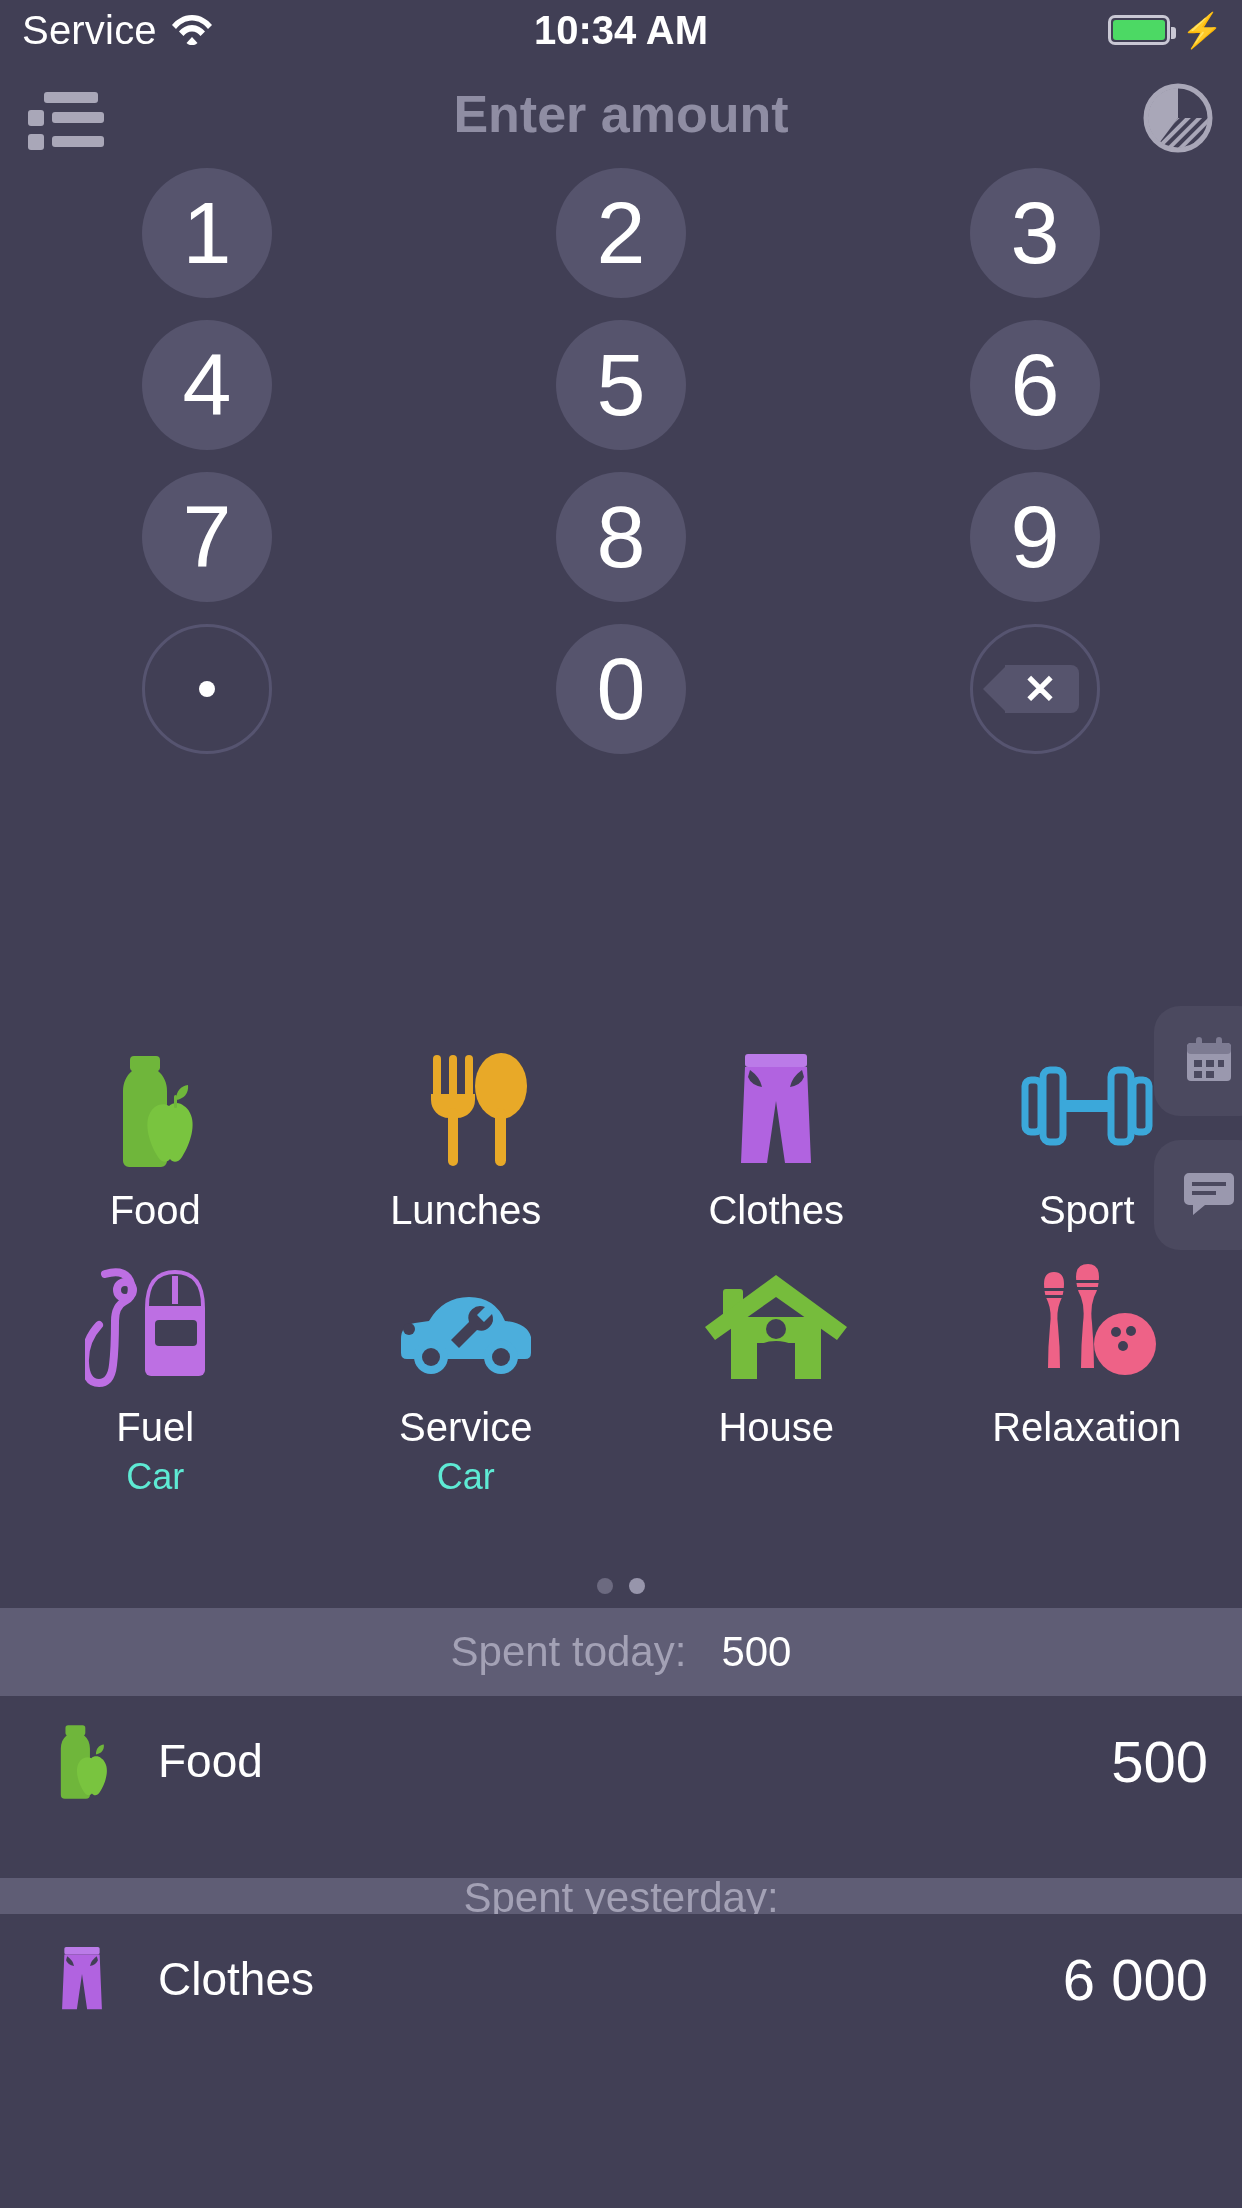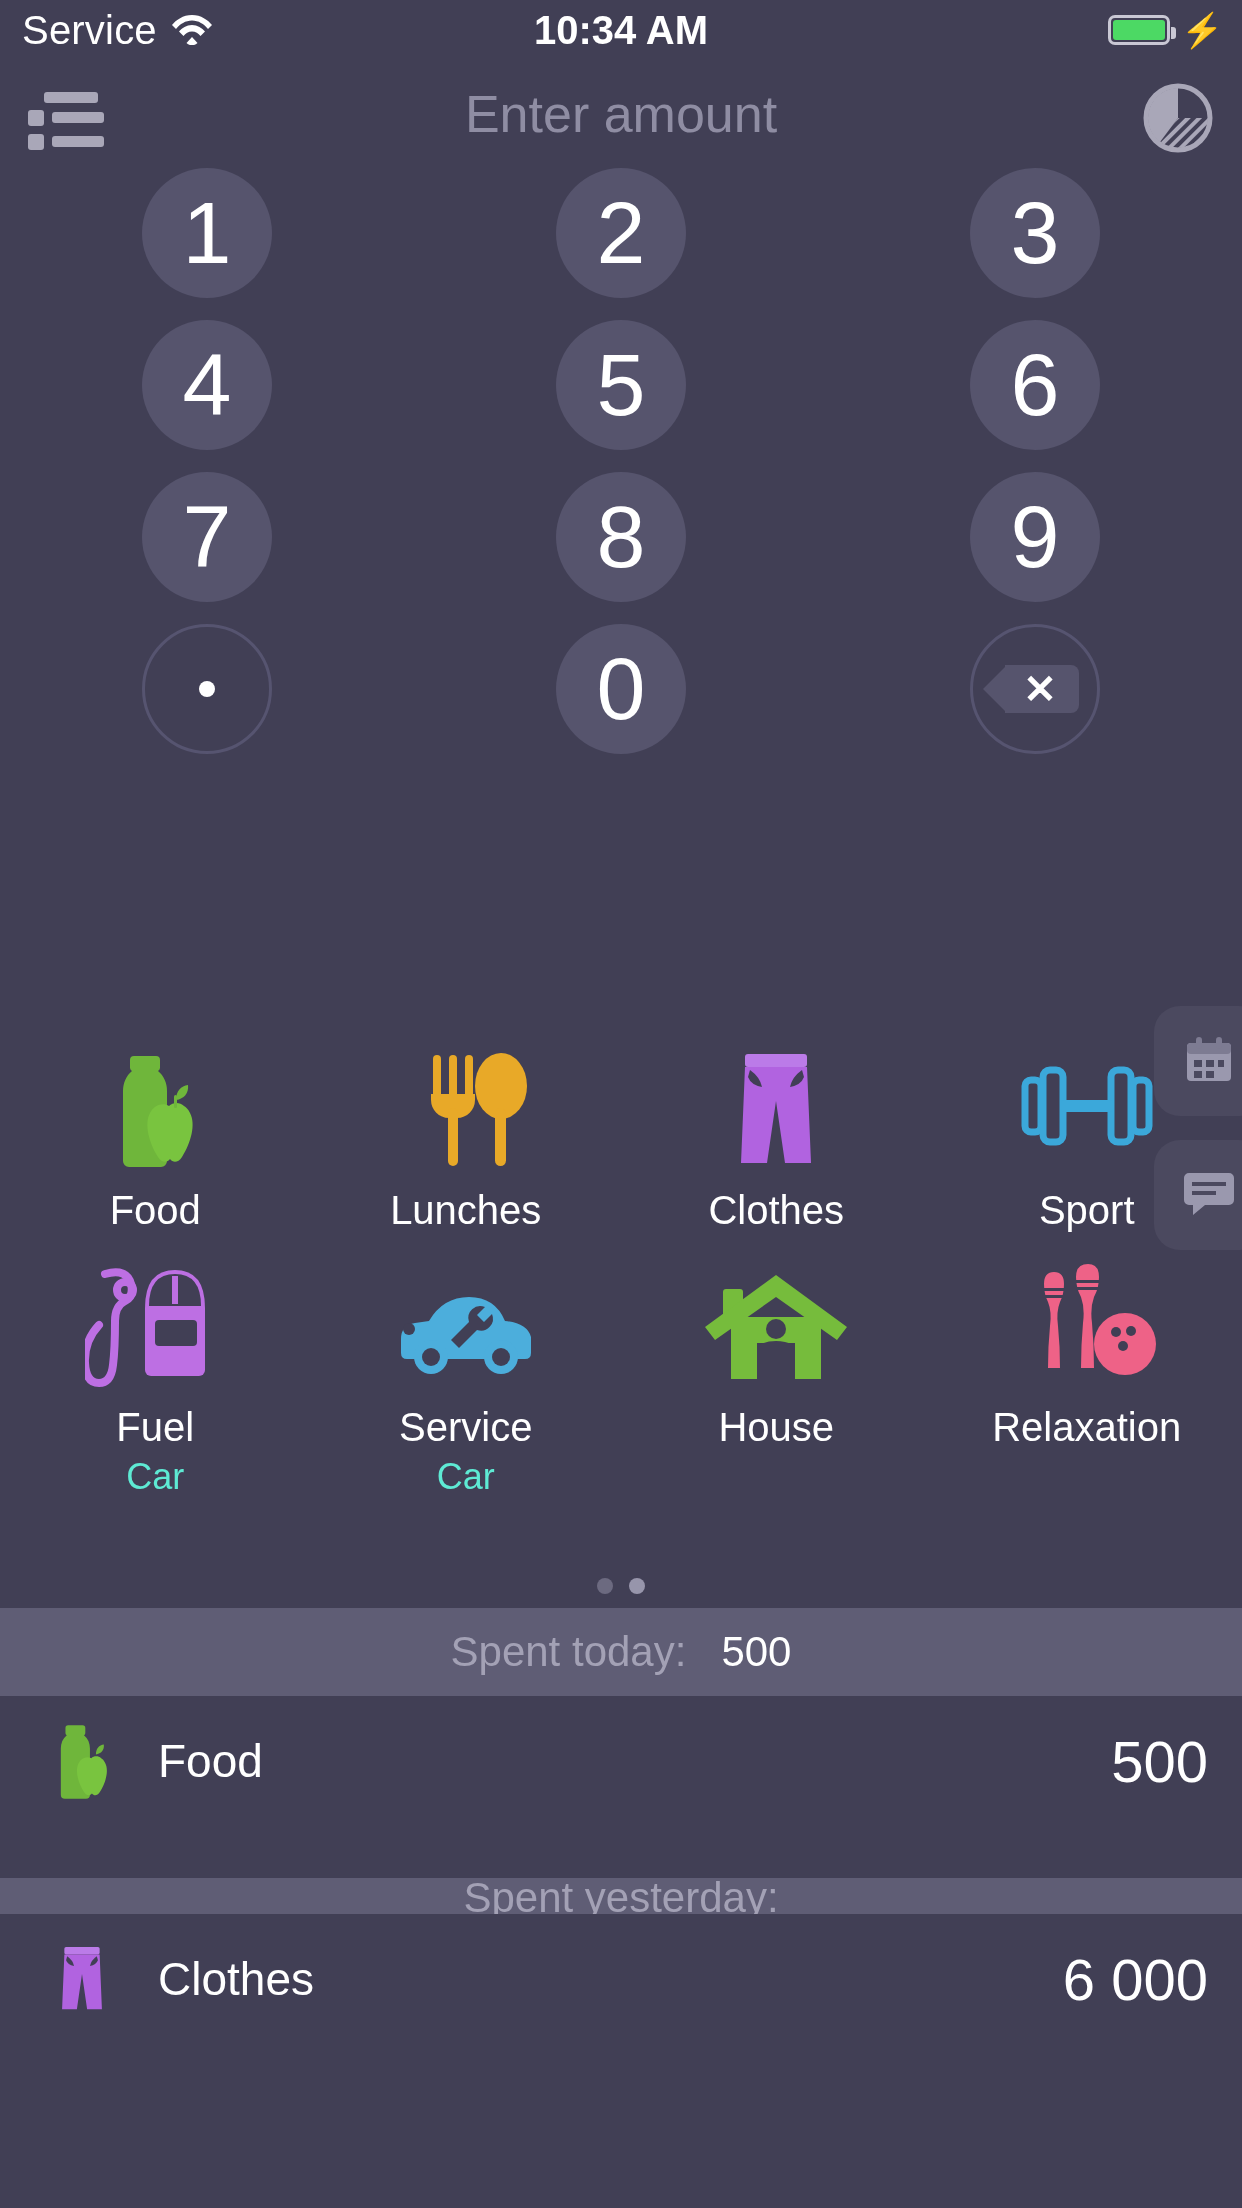--- a/index.html
+++ b/index.html
@@ -28,21 +28,21 @@
     content: ""; position: absolute; right: -9px; top: 9px; width: 5px; height: 12px;
     background: #C9C8D4; border-radius: 0 3px 3px 0;
   }
   .battery > i { display: block; width: 100%; height: 100%; background: #4CD964; border-radius: 3px; }
   .bolt { font-size: 34px; color: #fff; line-height: 1; margin-left: 6px; }
 
   
   .navbar { position: absolute; top: 60px; left: 0; width: 1242px; height: 112px; }
   .nav-title {
     position: absolute; width: 100%; text-align: center; top: 24px;
-    font-size: 52px; color: #8F8DA3; font-weight: 400;
+    font-size: 52px; color: #8F8DA3; font-weight: 700;
   }
   .btn-list { position: absolute; left: 28px; top: 28px; width: 76px; height: 60px; cursor: pointer; }
   .btn-list i { display: block; background: #A9A7B8; border-radius: 3px; position: absolute; }
   .bl-top { width: 54px; height: 11px; left: 16px; top: 4px; }
   .bl-sq1 { width: 16px; height: 16px; left: 0px; top: 22px; }
   .bl-b1  { width: 52px; height: 11px; left: 24px; top: 24px; }
   .bl-sq2 { width: 16px; height: 16px; left: 0px; top: 46px; }
   .bl-b2  { width: 52px; height: 11px; left: 24px; top: 48px; }
 
   .btn-chart { position: absolute; right: 28px; top: 22px; width: 72px; height: 72px; cursor: pointer; }

